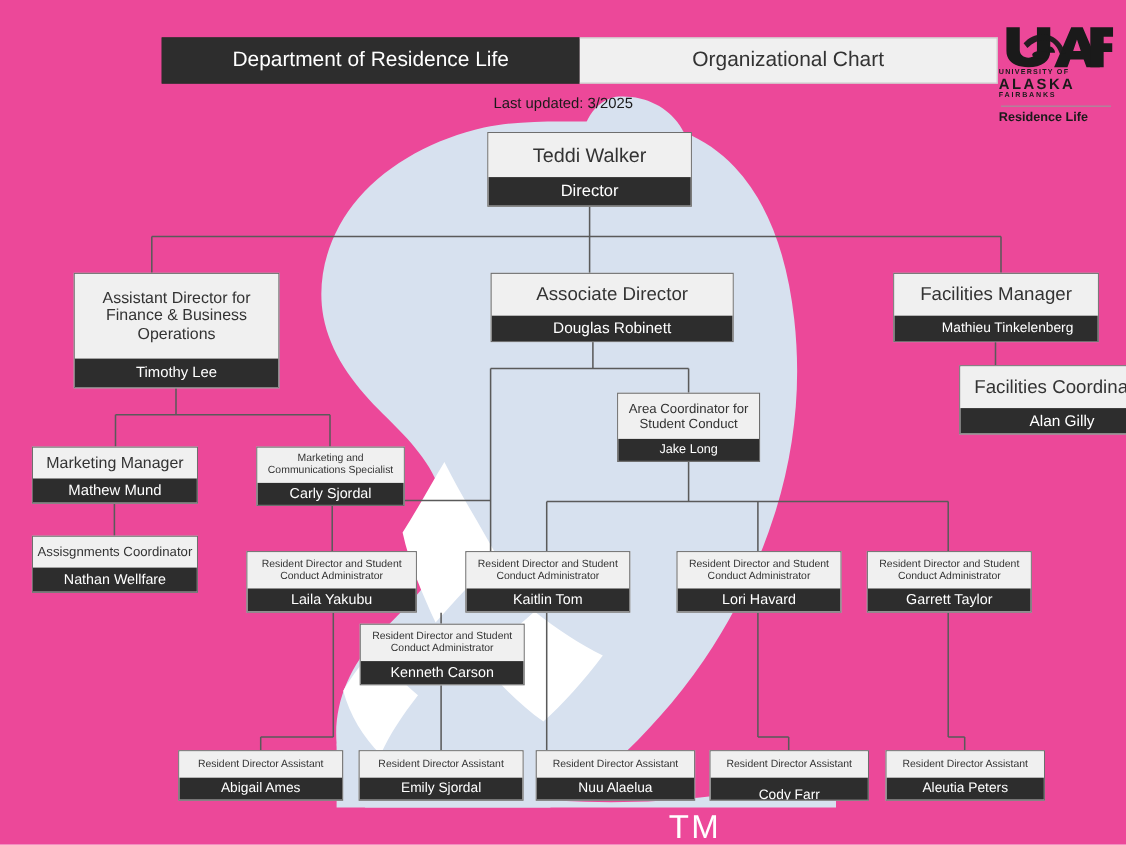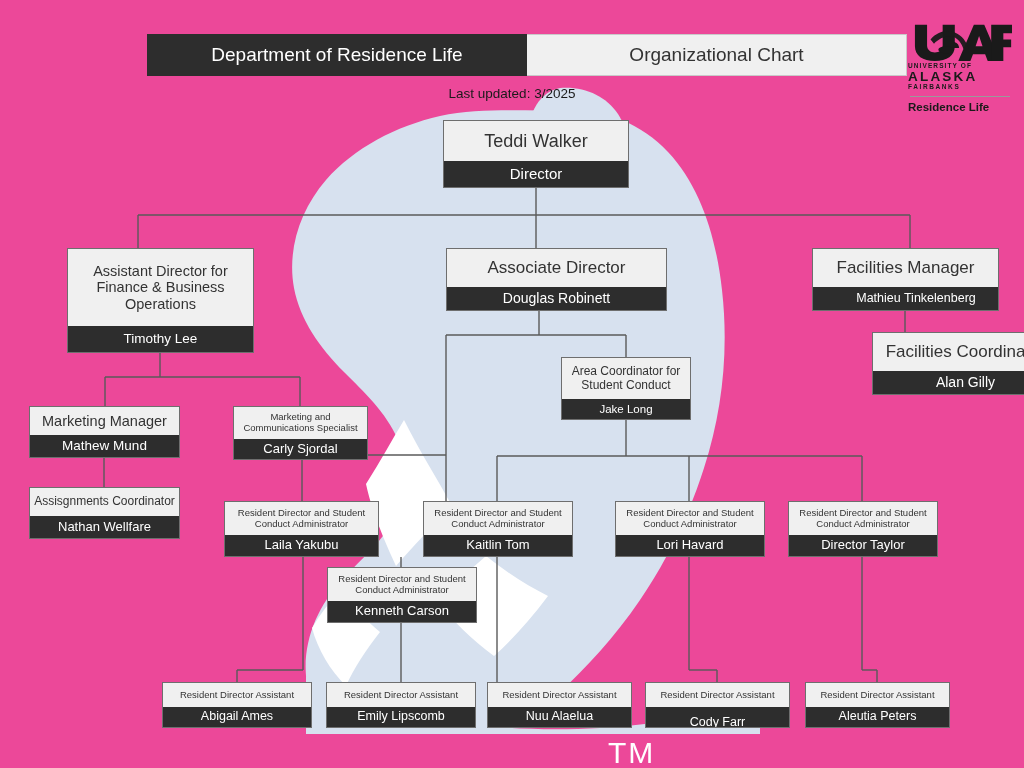--- a/index.html
+++ b/index.html
@@ -337,36 +337,36 @@
     <div class="person" style="height:21px;">Kaitlin Tom</div>
   </div>
 
   <div class="node sz-xs" style="left:615px; top:501px; width:150px; height:56px;">
     <div class="title" style="height:33px;">Resident Director and Student Conduct Administrator</div>
     <div class="person" style="height:21px;">Lori Havard</div>
   </div>
 
   <div class="node sz-xs" style="left:788px; top:501px; width:150px; height:56px;">
     <div class="title" style="height:33px;">Resident Director and Student Conduct Administrator</div>
-    <div class="person" style="height:21px;">Director Taylor</div>
+    <div class="person" style="height:21px;">Garrett Taylor</div>
   </div>
 
   <div class="node sz-xs" style="left:327px; top:567px; width:150px; height:56px;">
     <div class="title" style="height:33px;">Resident Director and Student Conduct Administrator</div>
     <div class="person" style="height:21px;">Kenneth Carson</div>
   </div>
 
   <div class="node sz-xxs" style="left:162px; top:682px; width:150px; height:46px;">
     <div class="title" style="height:24px;">Resident Director Assistant</div>
     <div class="person" style="height:20px;">Abigail Ames</div>
   </div>
 
   <div class="node sz-xxs" style="left:326px; top:682px; width:150px; height:46px;">
     <div class="title" style="height:24px;">Resident Director Assistant</div>
-    <div class="person" style="height:20px;">Emily Lipscomb</div>
+    <div class="person" style="height:20px;">Emily Sjordal</div>
   </div>
 
   <div class="node sz-xxs" style="left:487px; top:682px; width:145px; height:46px;">
     <div class="title" style="height:24px;">Resident Director Assistant</div>
     <div class="person" style="height:20px;">Nuu Alaelua</div>
   </div>
 
   <div class="node sz-xxs" style="left:645px; top:682px; width:145px; height:46px;">
     <div class="title" style="height:24px;">Resident Director Assistant</div>
     <div class="person" style="height:32px;">Cody Farr</div>

